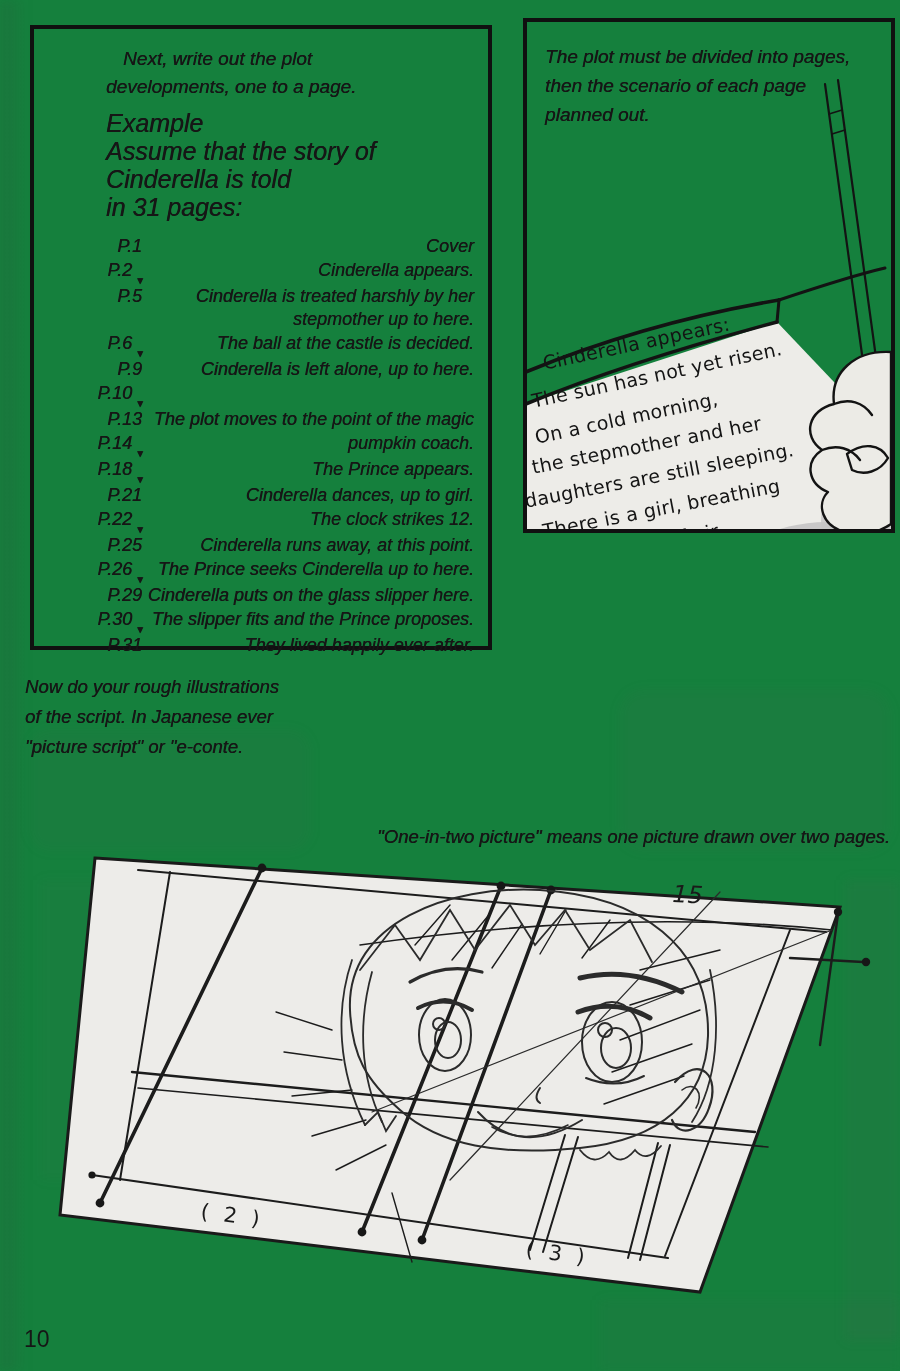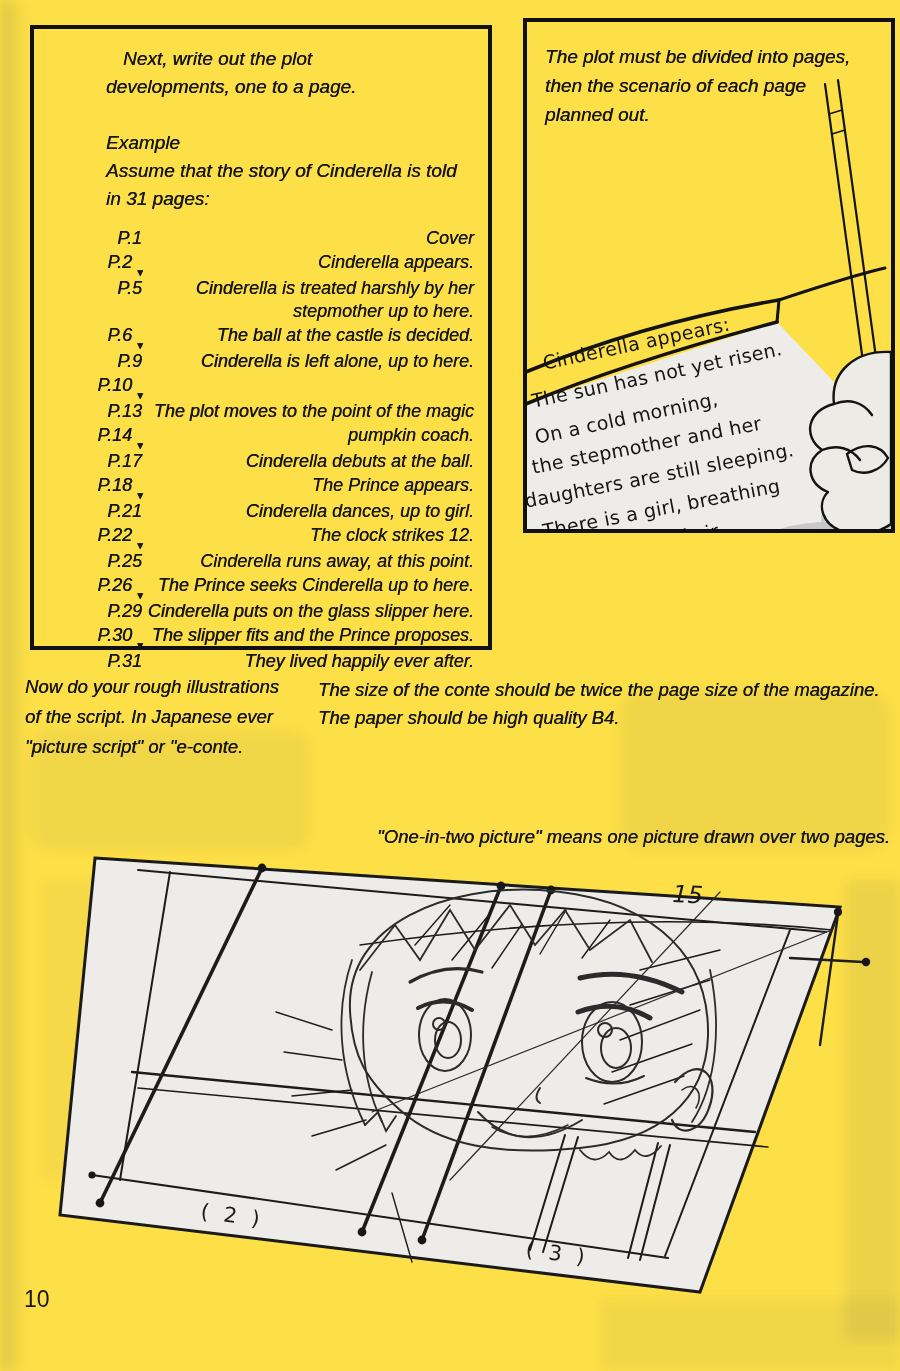--- a/index.html
+++ b/index.html
@@ -1,38 +1,38 @@
 <!DOCTYPE html>
 <html><head>
 <meta charset="utf-8">
 <style>
   html,body{margin:0;padding:0;background:#777;}
   #page{
     position:relative;width:900px;height:1371px;margin:0 auto;
-    background:#fde047;overflow:hidden;
+    background:#15803d;overflow:hidden;
     font-family:"Liberation Sans",sans-serif;color:#161616;
   }
   
   .ghost{position:absolute;pointer-events:none;filter:blur(6px);}
   .g1{left:0;top:0;width:26px;height:1371px;background:linear-gradient(90deg,rgba(60,60,60,.18),rgba(60,60,60,0));}
   .g2{left:30px;top:730px;width:280px;height:120px;background:rgba(90,90,90,.07);border-radius:20px;}
   .g3{left:620px;top:690px;width:270px;height:160px;background:rgba(90,90,90,.08);border-radius:24px;}
   .g4{left:845px;top:880px;width:55px;height:460px;background:rgba(90,90,90,.10);}
   .g5{left:600px;top:1300px;width:300px;height:71px;background:rgba(90,90,90,.07);}
   .g6{left:40px;top:880px;width:60px;height:300px;background:rgba(90,90,90,.05);}
 
   .ptxt{font-style:italic;font-weight:400;text-shadow:.35px 0 0 currentColor;white-space:pre-line;}
 
   
   #left-box{
     position:absolute;left:30px;top:25px;width:462px;height:625px;
     border:4px solid #101010;box-sizing:border-box;padding:16px 14px 0 20px;
   }
   #left-box .intro{margin-left:52px;text-indent:17px;font-size:19px;line-height:28px;}
-  #left-box .example{margin-left:52px;margin-top:28px;font-size:19px;line-height:28px;}
+  #left-box .example{margin-left:52px;margin-top:8px;font-size:25px;line-height:28px;}
   #plot-list{margin-top:14px;}
   .plot-row{display:grid;grid-template-columns:88px 1fr;font-size:18px;line-height:23px;
             font-style:italic;margin-bottom:1px;text-align:right;}
   .plot-row .pg{white-space:nowrap;text-shadow:.35px 0 0 currentColor;}
   .plot-row .arr{font-size:10px;font-style:normal;position:relative;top:8px;left:3px;}
   .plot-row .tx{white-space:pre;text-shadow:.35px 0 0 currentColor;}
 
   
   #right-box{
     position:absolute;left:523px;top:18px;width:372px;height:515px;
@@ -59,21 +59,21 @@
   
   #mid-left{position:absolute;left:25px;top:672px;width:300px;font-size:18.5px;line-height:30px;}
   #mid-right{position:absolute;left:318px;top:676px;width:580px;font-size:18.5px;line-height:28px;}
   #conte-caption{position:absolute;left:318px;top:826px;width:572px;text-align:right;
                  font-size:18.5px;white-space:nowrap;}
 
   
   #conte-svg{position:absolute;left:20px;top:850px;width:872px;height:482px;}
   #conte-svg text{font-family:"DejaVu Sans",sans-serif;fill:#1a1a1a;}
 
-  #page-number{position:absolute;left:24px;top:1286px;font-size:23px;font-weight:400;}
+  #page-number{position:absolute;left:24px;top:1326px;font-size:23px;font-weight:400;}
 </style>
 </head>
 <body>
 
 <div id="page">
 
   <div class="ghost g1"></div>
   <div class="ghost g2"></div>
   <div class="ghost g3"></div>
   <div class="ghost g4"></div>
@@ -111,24 +111,20 @@
         <div class="plot-row">
           <span class="pg">P.10<span class="arr">▼</span></span>
         </div>
         <div class="plot-row">
           <span class="pg">P.13</span>
           <span class="tx">The plot moves to the point of the magic</span>
         </div>
         <div class="plot-row">
           <span class="pg">P.14<span class="arr">▼</span></span>
           <span class="tx">pumpkin coach.</span>
-        </div>
-        <div class="plot-row">
-          <span class="pg">P.17</span>
-          <span class="tx">Cinderella debuts at the ball.</span>
         </div>
         <div class="plot-row">
           <span class="pg">P.18<span class="arr">▼</span></span>
           <span class="tx">The Prince appears.</span>
         </div>
         <div class="plot-row">
           <span class="pg">P.21</span>
           <span class="tx">Cinderella dances, up to girl.</span>
         </div>
         <div class="plot-row">
@@ -208,22 +204,20 @@
         <div class="hw-line hw8">"Oh, it's cold."</div>
         <div class="hw-line hw9">"I must finish cleaning the</div>
         <div class="hw-line hw10">house and then prepare</div>
         <div class="hw-line hw11">breakfast."</div>
       </div>
   </div>
 
   <div id="mid-left" class="ptxt">Now do your rough illustrations
 of the script.  In Japanese ever
 "picture script" or "e-conte.</div>
-  <div id="mid-right" class="ptxt">The size of the conte should be twice the page size of the magazine.
-The paper should be high quality B4.</div>
   <div id="conte-caption" class="ptxt">"One-in-two picture" means one picture drawn over two pages.</div>
 
   <svg id="conte-svg" viewBox="0 0 872 482">
 
     <polygon points="75,8 820,57 680,442 40,365" fill="#edece9" stroke="#1a1a1a" stroke-width="3"></polygon>
     <g stroke="#1c1c1c" fill="none" stroke-linecap="round">
 
       <path d="M 118 20 L 806 82" stroke-width="2"></path>
       <path d="M 150 22 L 100 330" stroke-width="2"></path>
       <path d="M 770 80 L 645 406" stroke-width="2"></path>

